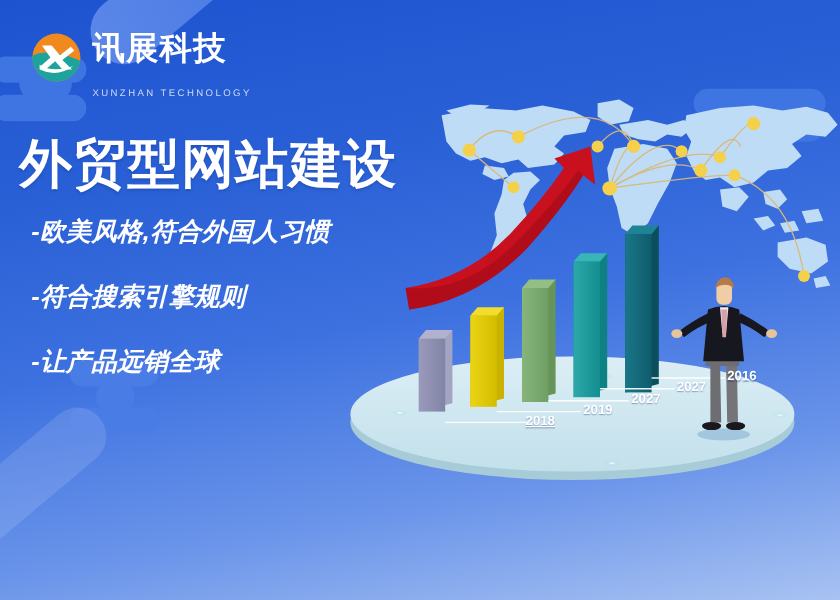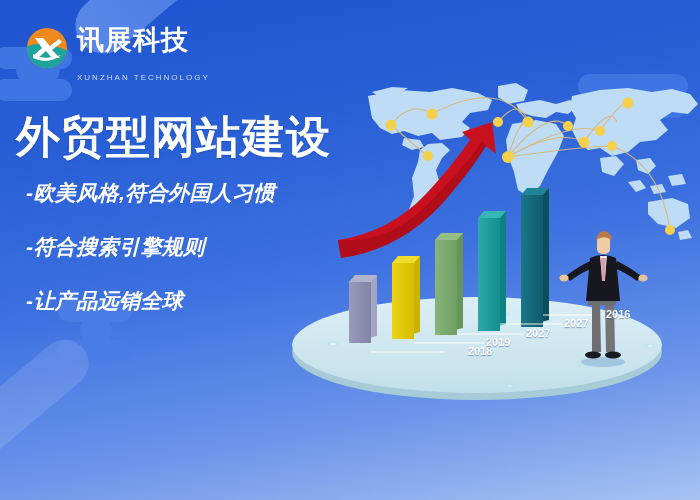--- a/index.html
+++ b/index.html
@@ -270,21 +270,21 @@
       <path d="M617 261 Q 631 268 641 276 L637 281 Q 625 272 614 268 Z" fill="#17171F"></path>
       <ellipse cx="564" cy="278" rx="4.6" ry="3.6" fill="#E8C49A"></ellipse>
       <ellipse cx="643" cy="278" rx="4.6" ry="3.6" fill="#E8C49A"></ellipse>
 
       <rect x="597" y="235" width="13" height="19" rx="5" fill="#EFCDA6"></rect>
       <path d="M596 240 Q 598 231 604 231 Q 611 231 612 241 L610 239
                Q 606 236 600 238 Z" fill="#B5794A"></path>
     </g>
   </svg>
 
-  <div class="yearlab" style="left:468px; top:345px;">2018</div>
+  <div class="yearlab" style="left:438px; top:345px;text-decoration:underline;">2018</div>
   <div class="yearlab" style="left:486px; top:336px;">2019</div>
   <div class="yearlab" style="left:526px; top:327px;">2027</div>
   <div class="yearlab" style="left:564px; top:317px;">2027</div>
   <div class="yearlab" style="left:606px; top:308px;">2016</div>
 
   <div id="logo">
     <div id="logo-mark">
       <svg viewBox="0 0 42 42" width="42" height="42">
         <defs>
           <clipPath id="cc">

